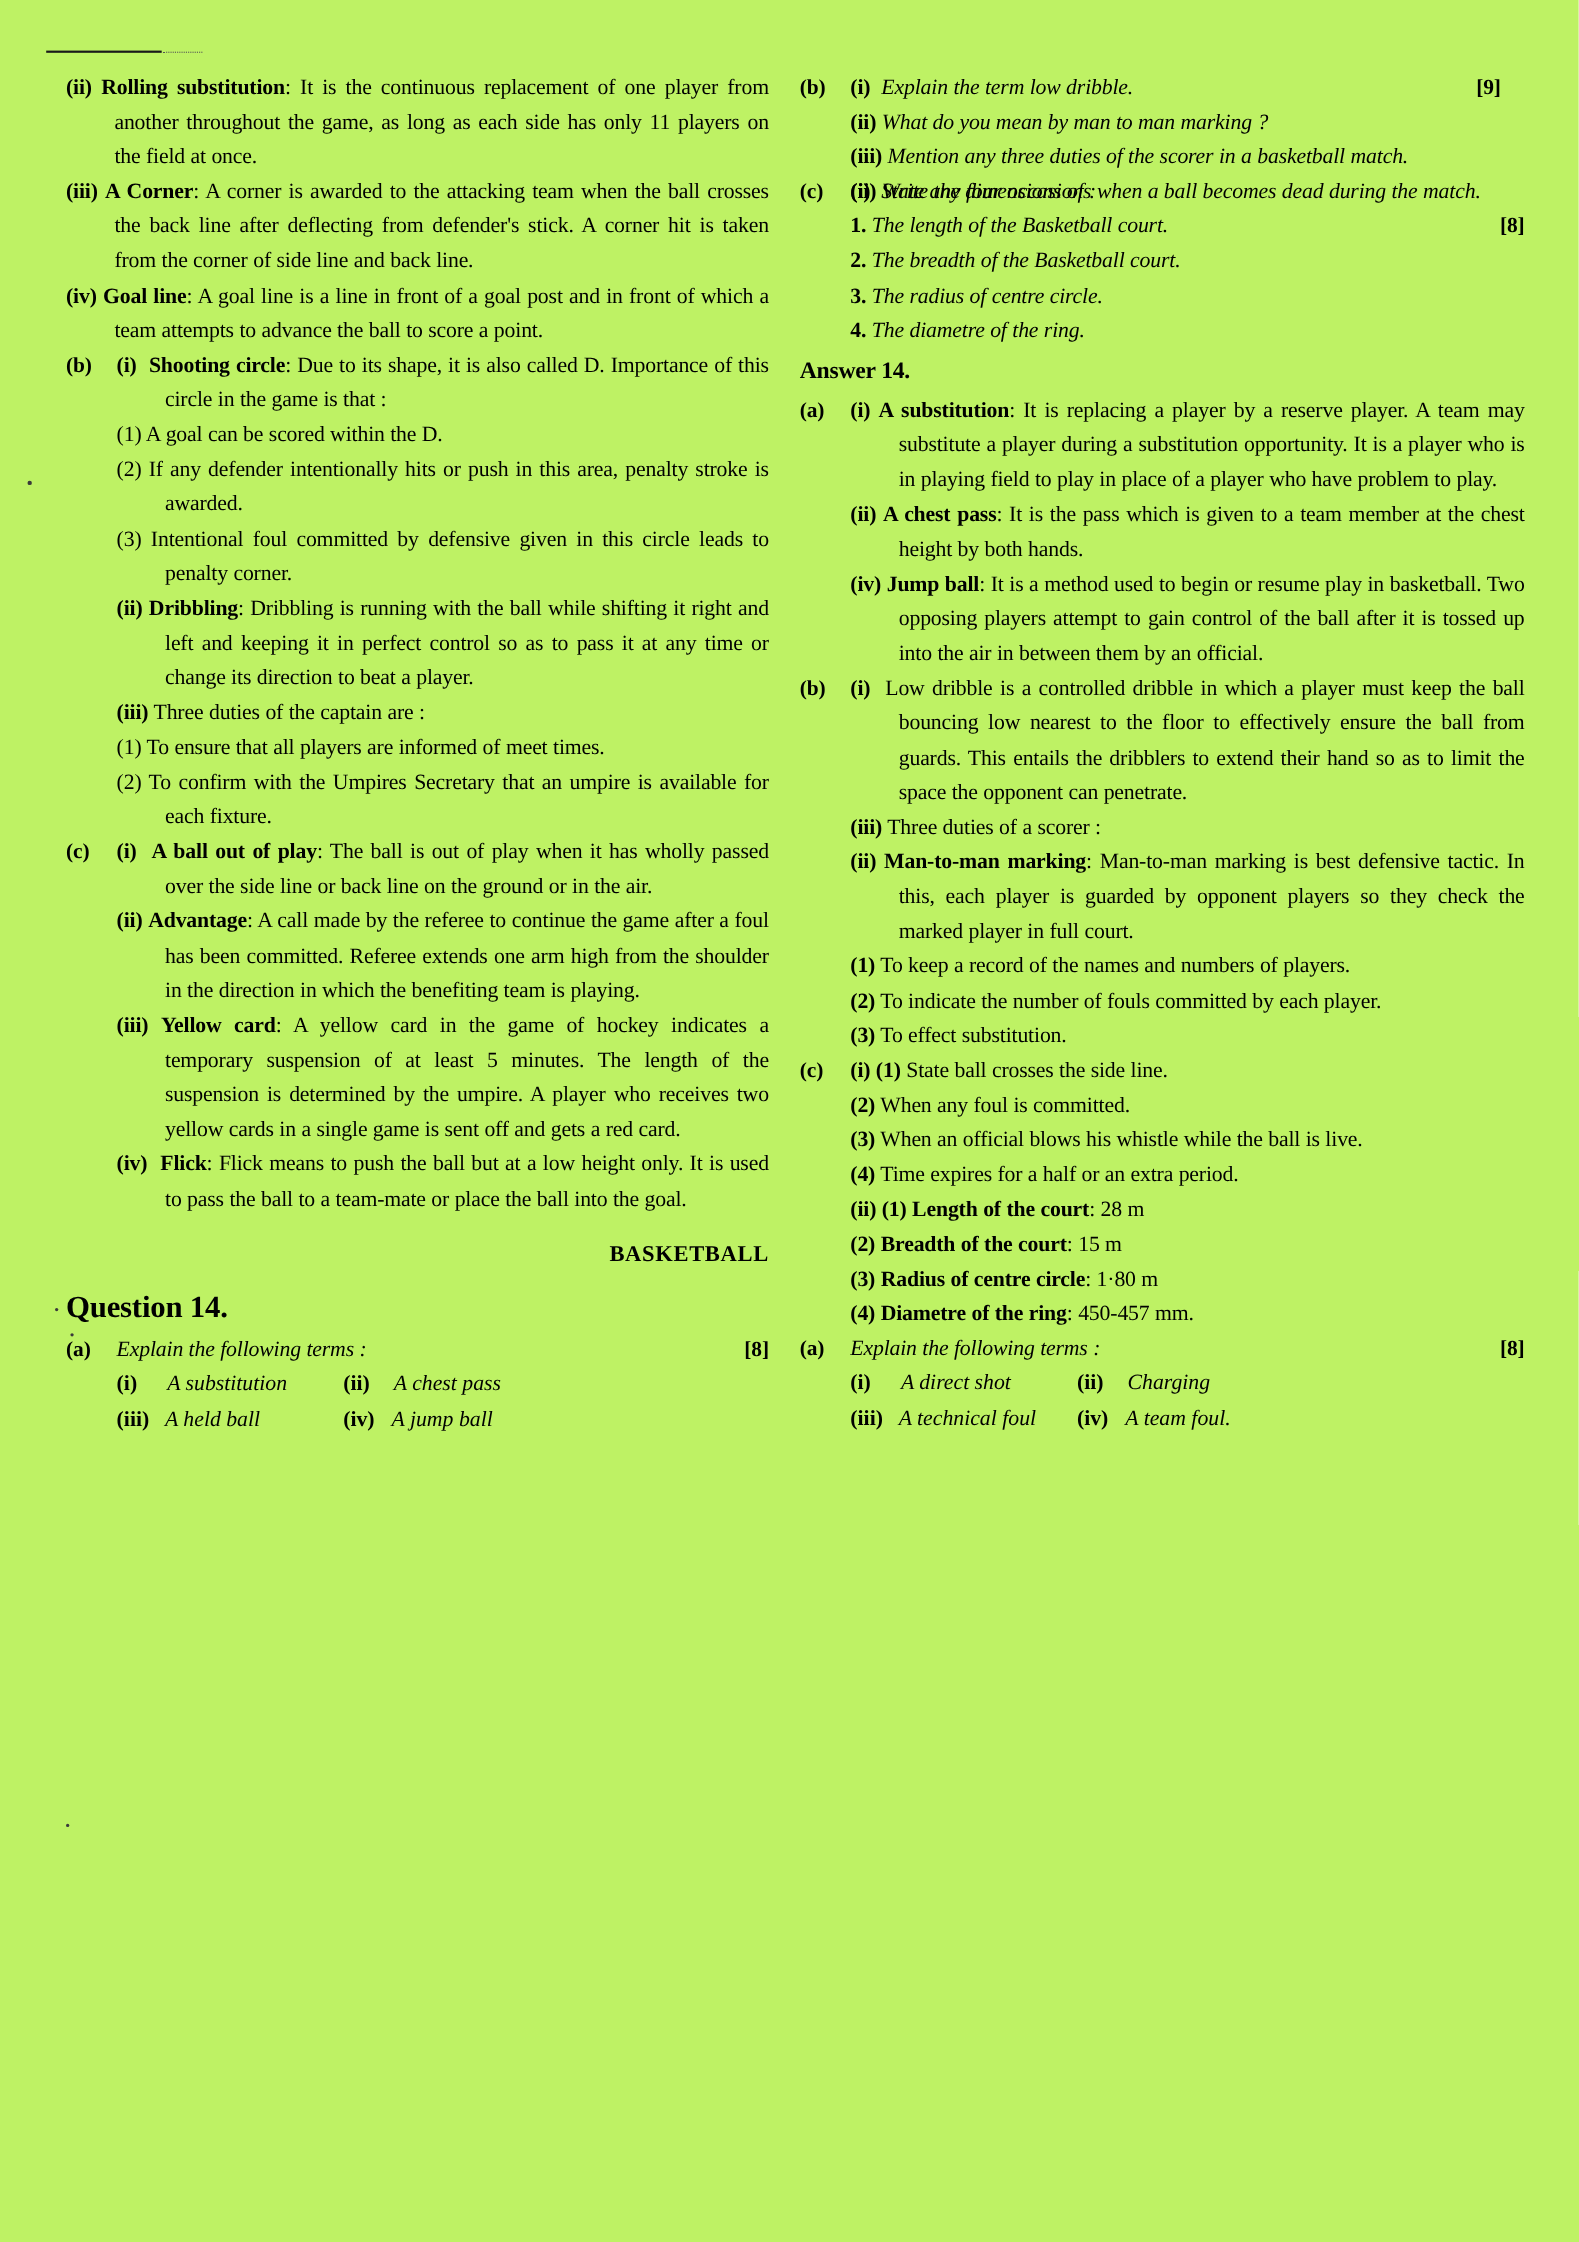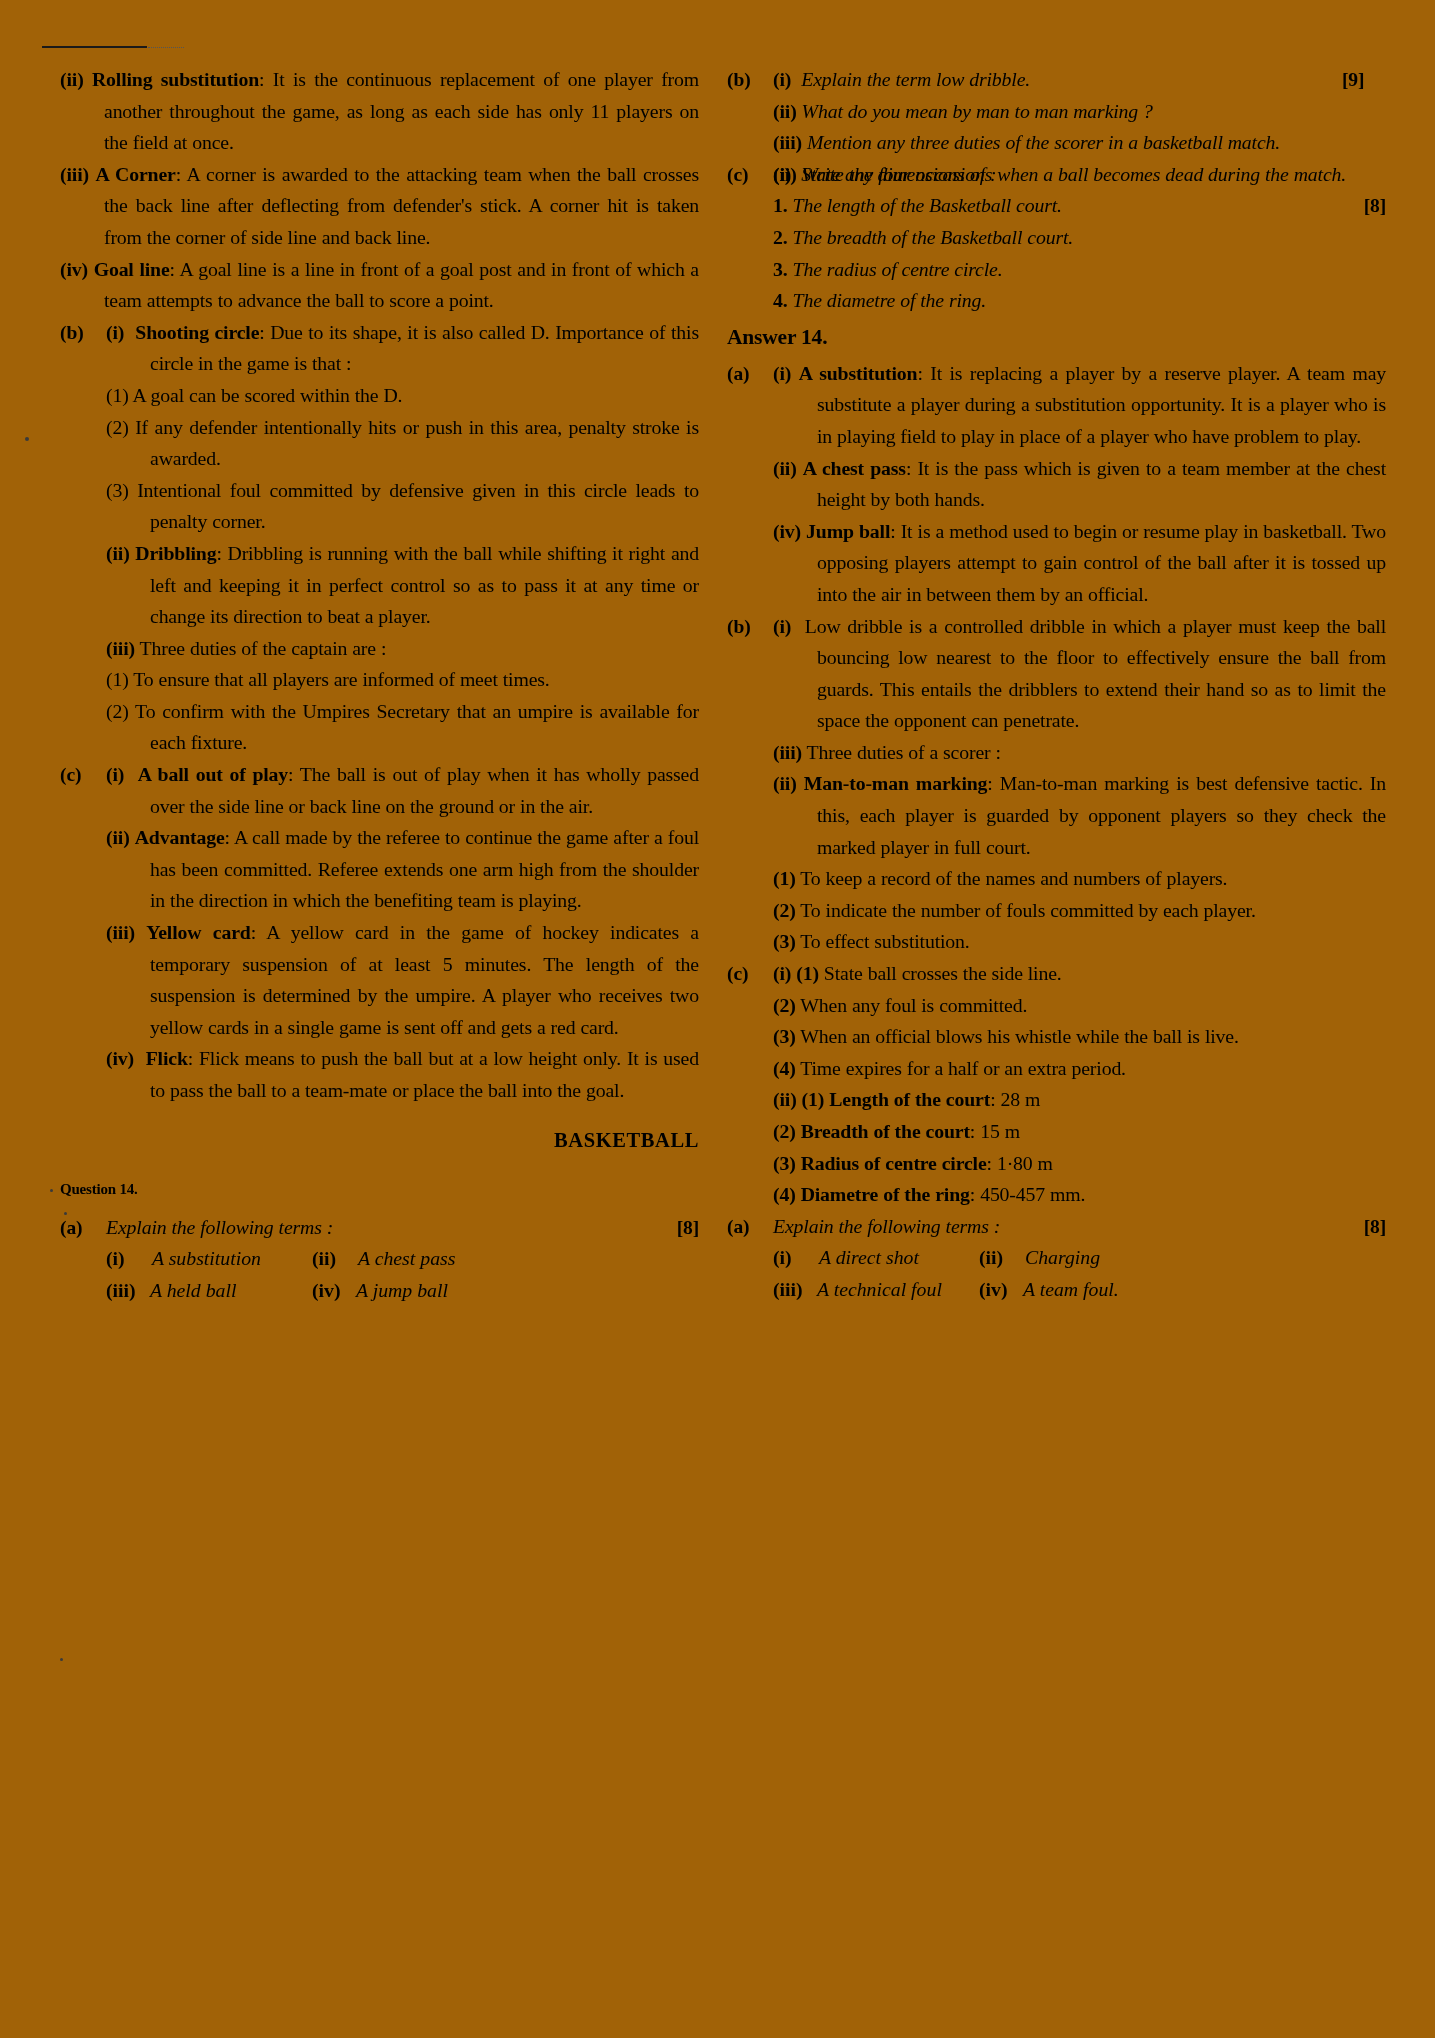--- a/index.html
+++ b/index.html
@@ -12,21 +12,21 @@
     width: 1435px;
     height: 2038px;
     position: relative;
     font-family: "Liberation Serif", "DejaVu Serif", serif;
     color: #000000;
     overflow: hidden;
   }
   .page {
     position: absolute;
     inset: 0;
-    background: #a16207;
+    background: #bef264;
   }
   
   .scan-rule {
     position: absolute;
     left: 42px;
     top: 46px;
     width: 105px;
     height: 0;
     border-top: 2.5px solid #1a1a1a;
   }
@@ -112,21 +112,21 @@
 
   .section-heading {
     text-align: right;
     font-weight: bold;
     font-size: 20.5px;
     letter-spacing: 0.6px;
     margin: 22px 0 20px 0;
   }
   .q-heading {
     font-weight: bold;
-    font-size: 15px;
+    font-size: 28px;
     line-height: 34px;
     margin: 11px 0 6px 0;
     letter-spacing: -0.2px;
   }
   .a-heading {
     font-weight: bold;
     font-size: 21.5px;
     line-height: 34px;
     margin: 3px 0 4px 0;
     letter-spacing: -0.2px;

